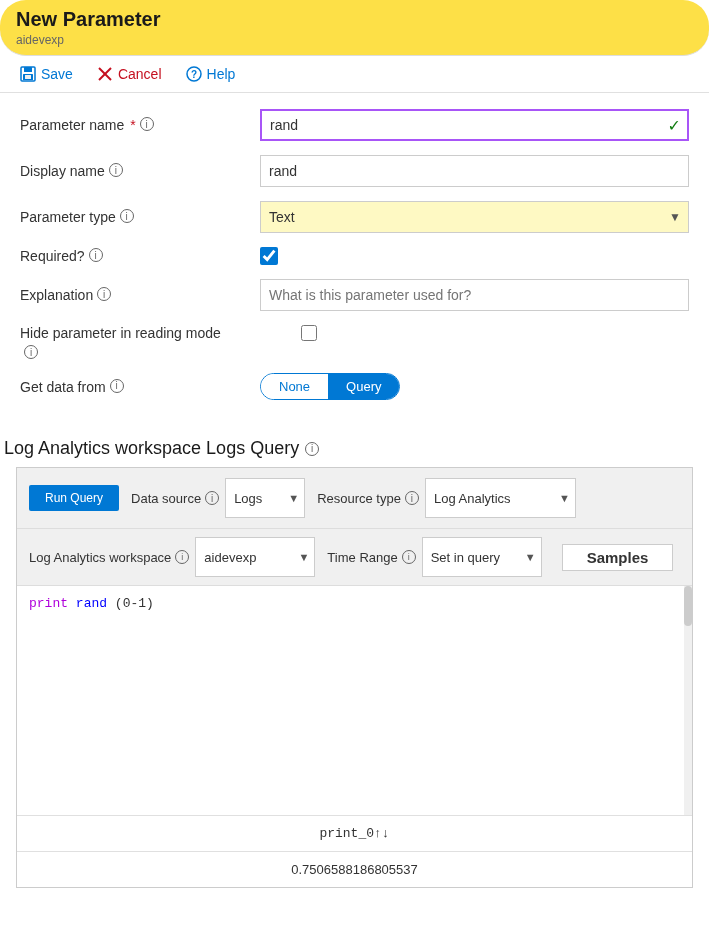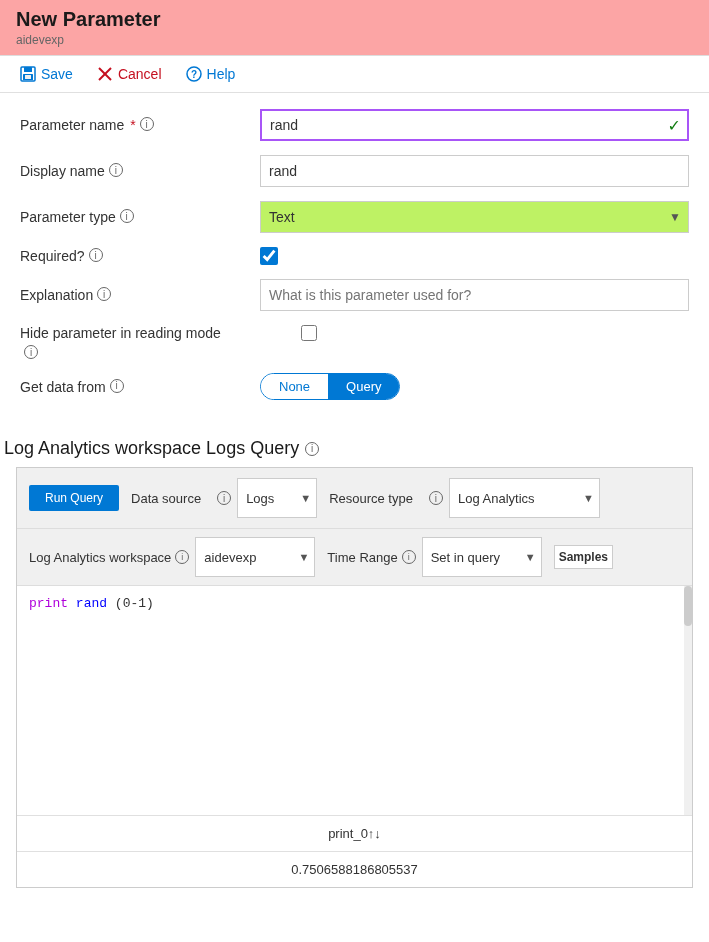--- a/index.html
+++ b/index.html
@@ -6,23 +6,24 @@
     body {
       font-family: 'Segoe UI', Arial, sans-serif;
       font-size: 14px;
       background: #fff;
       color: #333;
       width: 709px;
       min-height: 942px;
     }
 
     .top-bar {
-      background: #fca5a5;
+      background: #fde047;
       border-bottom: 1px solid #ddd;
       padding: 8px 16px 8px 16px;
+      border-radius: 26px;
     }
 
     .page-title {
       font-size: 20px;
       font-weight: 600;
       color: #1a1a1a;
     }
 
     .page-subtitle {
       font-size: 12px;
@@ -132,21 +133,21 @@
       position: relative;
     }
 
     .form-select {
       width: 100%;
       height: 32px;
       padding: 0 8px;
       border: 1px solid #ccc;
       font-size: 14px;
       appearance: none;
-      background: #bef264;
+      background: #fef9c3;
       cursor: pointer;
       color: #333;
     }
 
     .select-arrow {
       position: absolute;
       right: 8px;
       top: 50%;
       transform: translateY(-50%);
       pointer-events: none;
@@ -241,21 +242,21 @@
       display: flex;
       align-items: center;
       gap: 6px;
     }
 
     .query-field-label {
       font-size: 13px;
       color: #333;
       display: flex;
       align-items: center;
-      gap: 16px;
+      gap: 4px;
     }
 
     .query-select-wrapper {
       position: relative;
       display: inline-flex;
       align-items: center;
     }
 
     .query-select {
       height: 40px;
@@ -289,25 +290,26 @@
       font-size: 13px;
       color: #333;
       display: flex;
       align-items: center;
       gap: 4px;
     }
 
     .samples-btn {
       background: #fff;
       border: 1px solid #ccc;
-      padding: 4px 4px;
-      font-size: 12px;
+      padding: 4px 24px;
+      font-size: 15px;
       cursor: pointer;
       color: #333;
       font-weight: 600;
+      margin-left: 8px;
     }
 
     .code-area {
       background: #fff;
       padding: 10px 12px;
       font-family: 'Consolas', 'Courier New', monospace;
       font-size: 13px;
       min-height: 230px;
       border-bottom: 1px solid #e0e0e0;
       position: relative;
@@ -336,20 +338,21 @@
     .results-area {
       background: #fff;
     }
 
     .results-header {
       text-align: center;
       padding: 10px;
       border-bottom: 1px solid #e0e0e0;
       font-size: 13px;
       color: #333;
+      font-family: Liberation Mono, monospace;
     }
 
     .results-value {
       text-align: center;
       padding: 10px;
       font-size: 13px;
       color: #333;
     }
   </style>
 </head>

